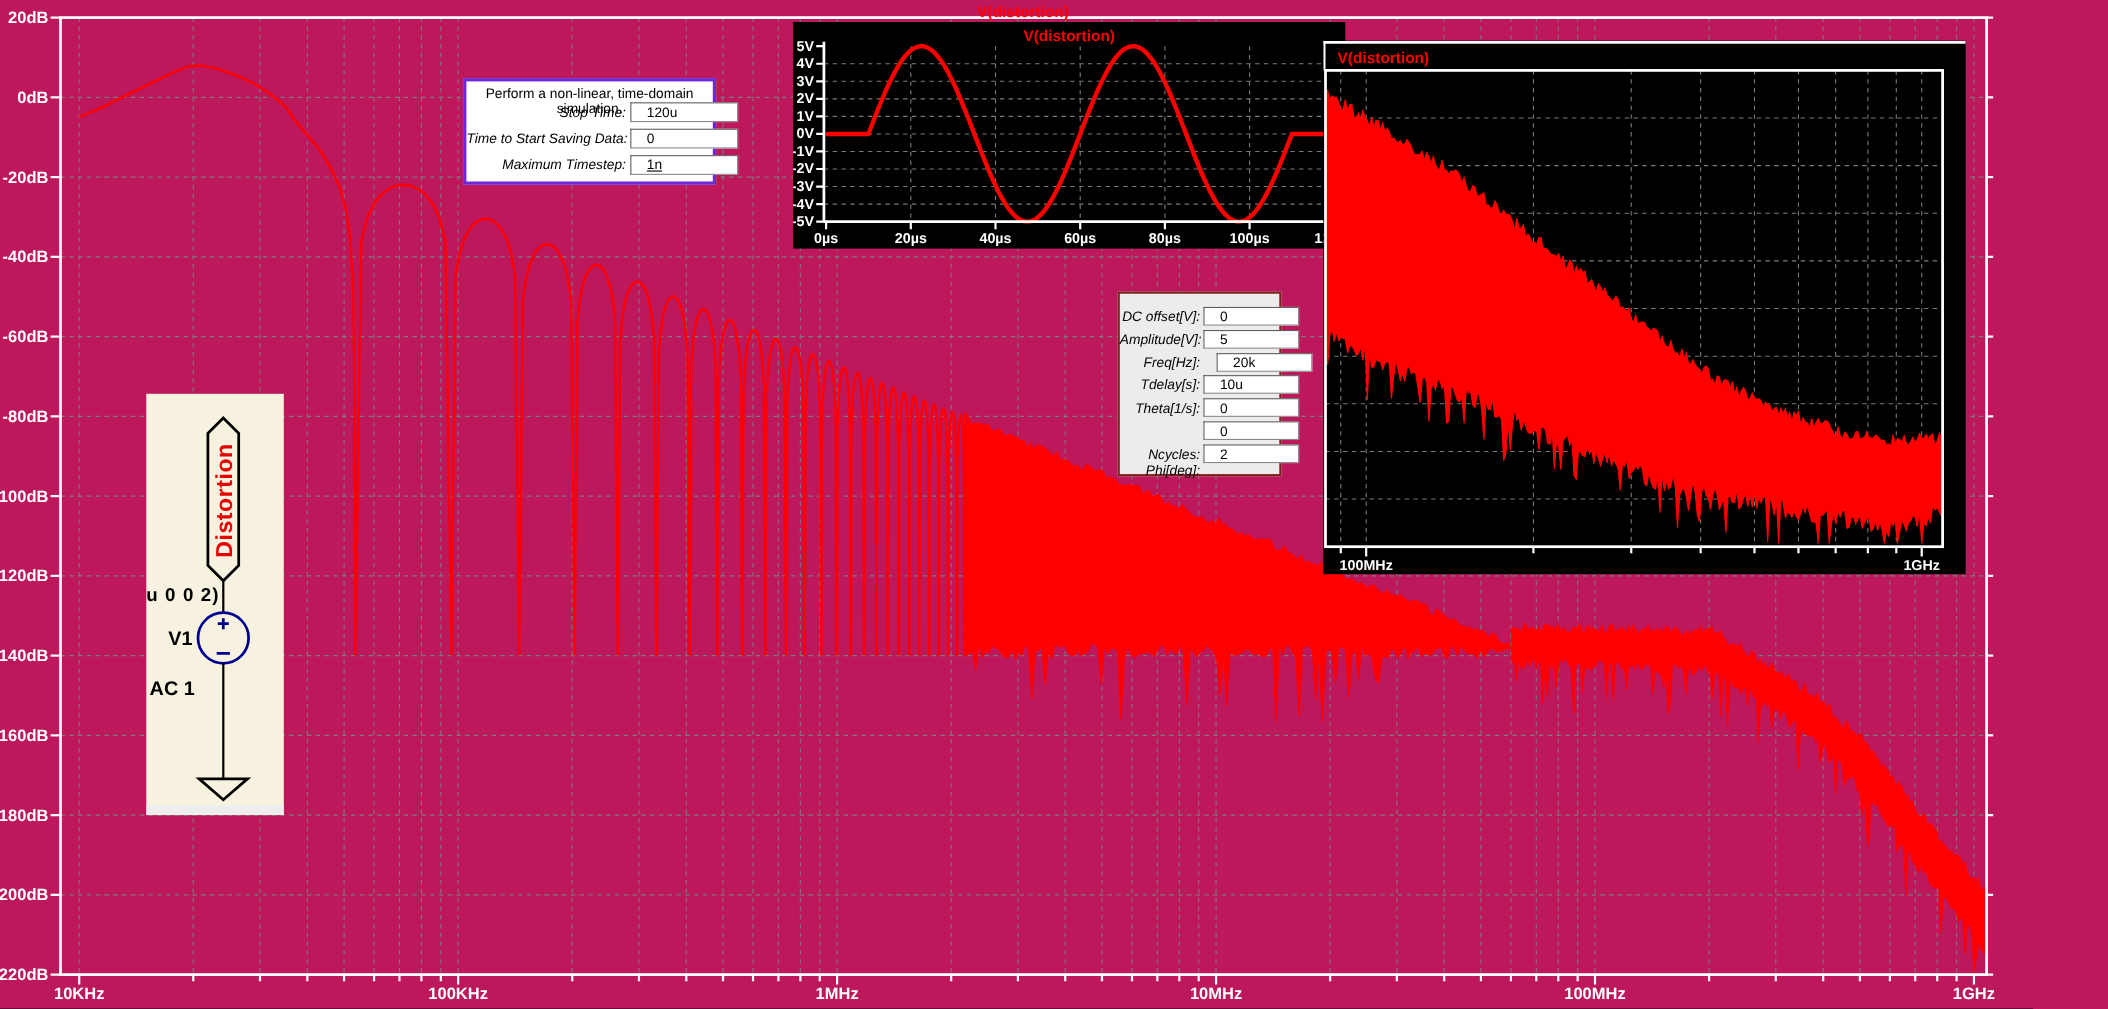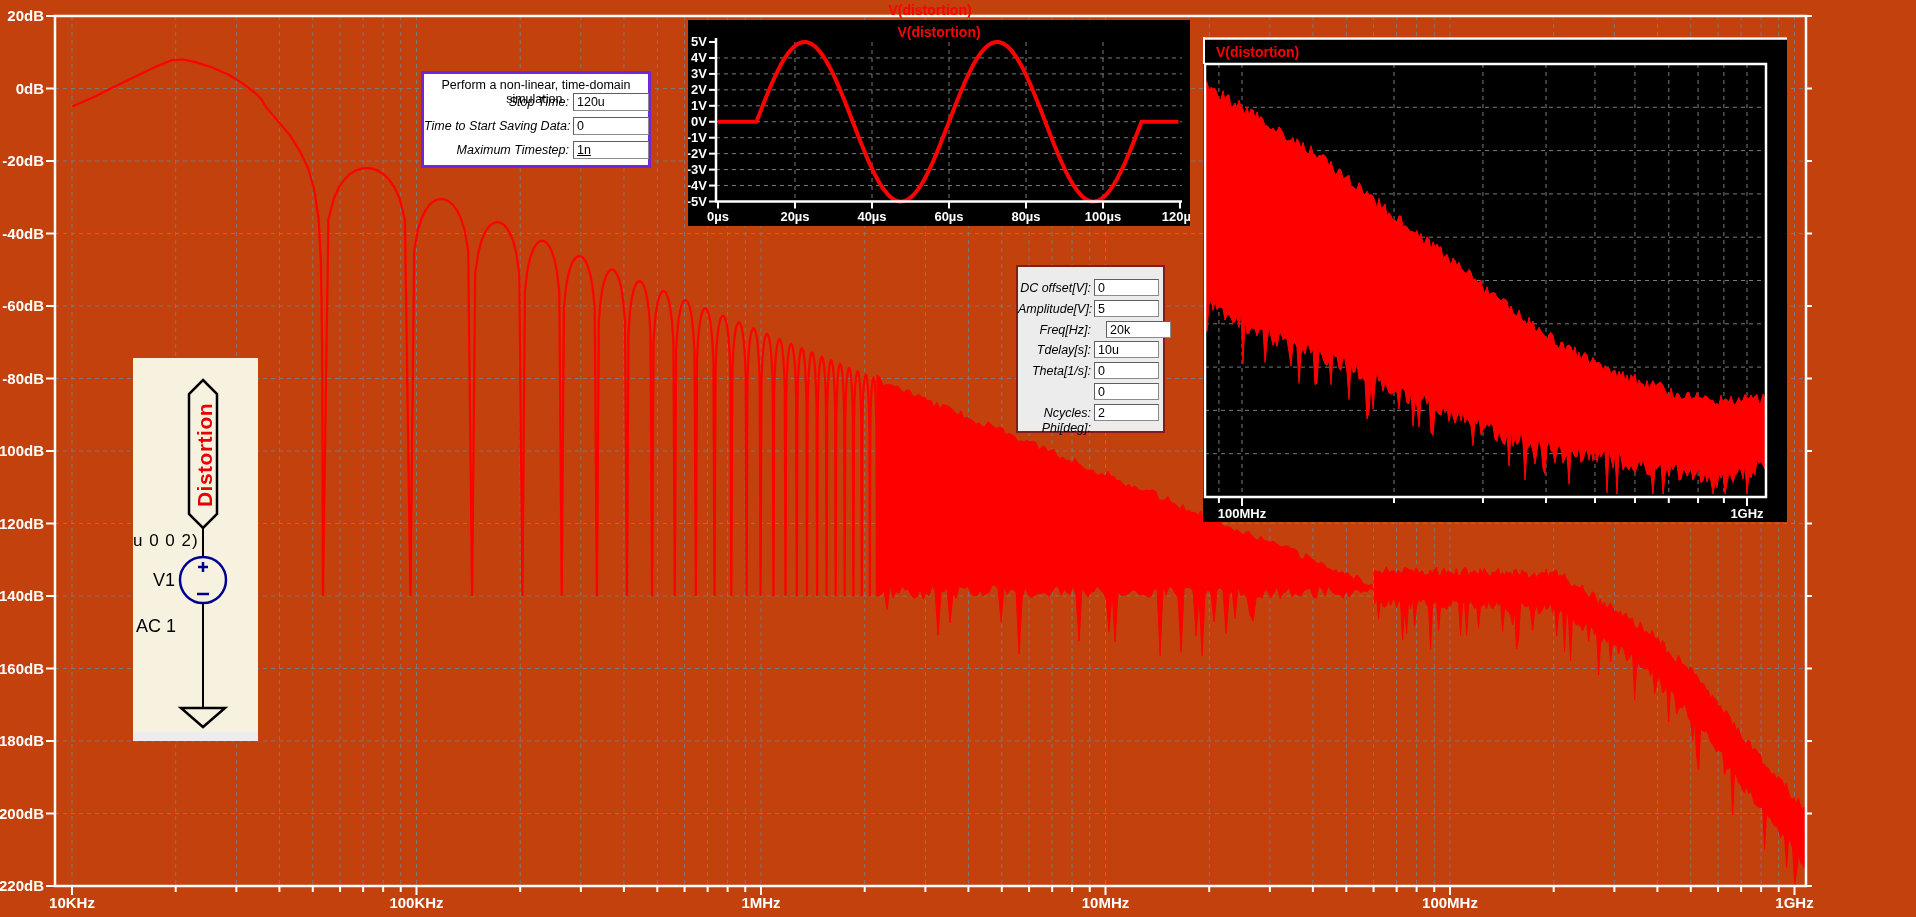--- a/index.html
+++ b/index.html
@@ -1,35 +1,35 @@
 <!DOCTYPE html>
 <html><head>
 <meta charset="utf-8">
 <style>
   html,body{margin:0;padding:0;background:#000;}
-  #root{position:relative;width:1916px;height:917px;background:#c2410c;overflow:hidden;
+  #root{position:relative;width:1916px;height:917px;background:#be185d;overflow:hidden;
         font-family:"Liberation Sans",sans-serif;}
   svg{position:absolute;left:0;top:0;}
   .pane{position:absolute;background:#000;}
   .pane svg{position:absolute;left:0;top:0;}
   .ttl{fill:#ff0000;font-family:"Liberation Sans",sans-serif;font-weight:bold;font-size:14px;text-anchor:middle;}
   .axlab{fill:#fff;font-family:"Liberation Sans",sans-serif;font-weight:bold;font-size:15px;}
   .axlab-s{fill:#fff;font-family:"Liberation Sans",sans-serif;font-weight:bold;font-size:13px;}
   .dlg{position:absolute;font-family:"Liberation Sans",sans-serif;font-size:12.5px;color:#000;}
   #dlg1{left:421px;top:71px;width:224px;height:91px;background:#fff;border:3px solid #6d28d9;}
   #dlg2{left:1016px;top:265px;width:145px;height:164px;background:#ececec;border:2px solid #7f1d1d;}
   .dlg-title{position:absolute;left:0;top:4px;width:100%;text-align:center;font-size:12.5px;}
   .dl{position:absolute;text-align:right;white-space:nowrap;font-style:italic;}
   .win-input{position:absolute;background:#fff;border:1px solid #8a8a8a;border-top-color:#5f5f5f;
-             border-left-color:#5f5f5f;padding:1px 3px;font-size:12.5px;color:#000;
+             border-left-color:#5f5f5f;padding:1px 14px;font-size:12.5px;color:#000;
              font-family:"Liberation Sans",sans-serif;overflow:hidden;}
   #schem{position:absolute;left:133px;top:358px;width:125px;height:383px;background:#f7f2e0;}
   .vflag{position:absolute;left:1px;top:86px;width:140px;height:22px;transform:rotate(-90deg);
          text-align:center;color:#e60000;font-weight:bold;font-size:21px;letter-spacing:0.5px;}
-  .stext{position:absolute;font-weight:normal;color:#000;white-space:pre;}
+  .stext{position:absolute;font-weight:bold;color:#000;white-space:pre;}
 </style>
 </head>
 <body>
 
 <div id="root">
 
   <svg id="mainsvg" width="1916" height="917" viewBox="0 0 1916 917">
     <g id="main-g">
         <line x1="72" y1="16" x2="72" y2="886" stroke="#7b7b7b" stroke-width="1" stroke-dasharray="4 4"></line>
         <line x1="175.70483350624153" y1="16" x2="175.70483350624153" y2="886" stroke="#7b7b7b" stroke-width="1" stroke-dasharray="4 4"></line>
@@ -212,21 +212,21 @@
     <div id="dlg1rows">
         <div class="dl" style="left: 0px; width: 145px; top: 21px;">Stop Time:</div>
         <div class="win-input" style="left: 149px; top: 19px; width: 68px; height: 14px;">120u</div>
         <div class="dl" style="left: 0px; width: 145px; top: 45px;">Time to Start Saving Data:</div>
         <div class="win-input" style="left: 149px; top: 43px; width: 68px; height: 14px;">0</div>
         <div class="dl" style="left: 0px; width: 145px; top: 69px;">Maximum Timestep:</div>
         <div class="win-input" style="left: 149px; top: 67px; width: 68px; height: 14px; text-decoration: underline;">1n</div>
       </div>
   </div>
 
-  <div id="pane1" class="pane" style="left:688px;top:20px;width:502px;height:206px">
+  <div id="pane1" class="pane" style="left:721px;top:20px;width:502px;height:206px">
     <svg width="502" height="206" viewBox="0 0 502 206">
       <g id="p1g">
           <line x1="28" y1="37.95" x2="494" y2="37.95" stroke="#7b7b7b" stroke-width="1" stroke-dasharray="4 4"></line>
           <line x1="28" y1="53.900000000000006" x2="494" y2="53.900000000000006" stroke="#7b7b7b" stroke-width="1" stroke-dasharray="4 4"></line>
           <line x1="28" y1="69.85" x2="494" y2="69.85" stroke="#7b7b7b" stroke-width="1" stroke-dasharray="4 4"></line>
           <line x1="28" y1="85.8" x2="494" y2="85.8" stroke="#7b7b7b" stroke-width="1" stroke-dasharray="4 4"></line>
           <line x1="28" y1="101.75" x2="494" y2="101.75" stroke="#7b7b7b" stroke-width="1" stroke-dasharray="4 4"></line>
           <line x1="28" y1="117.7" x2="494" y2="117.7" stroke="#7b7b7b" stroke-width="1" stroke-dasharray="4 4"></line>
           <line x1="28" y1="133.65" x2="494" y2="133.65" stroke="#7b7b7b" stroke-width="1" stroke-dasharray="4 4"></line>
           <line x1="28" y1="149.6" x2="494" y2="149.6" stroke="#7b7b7b" stroke-width="1" stroke-dasharray="4 4"></line>

